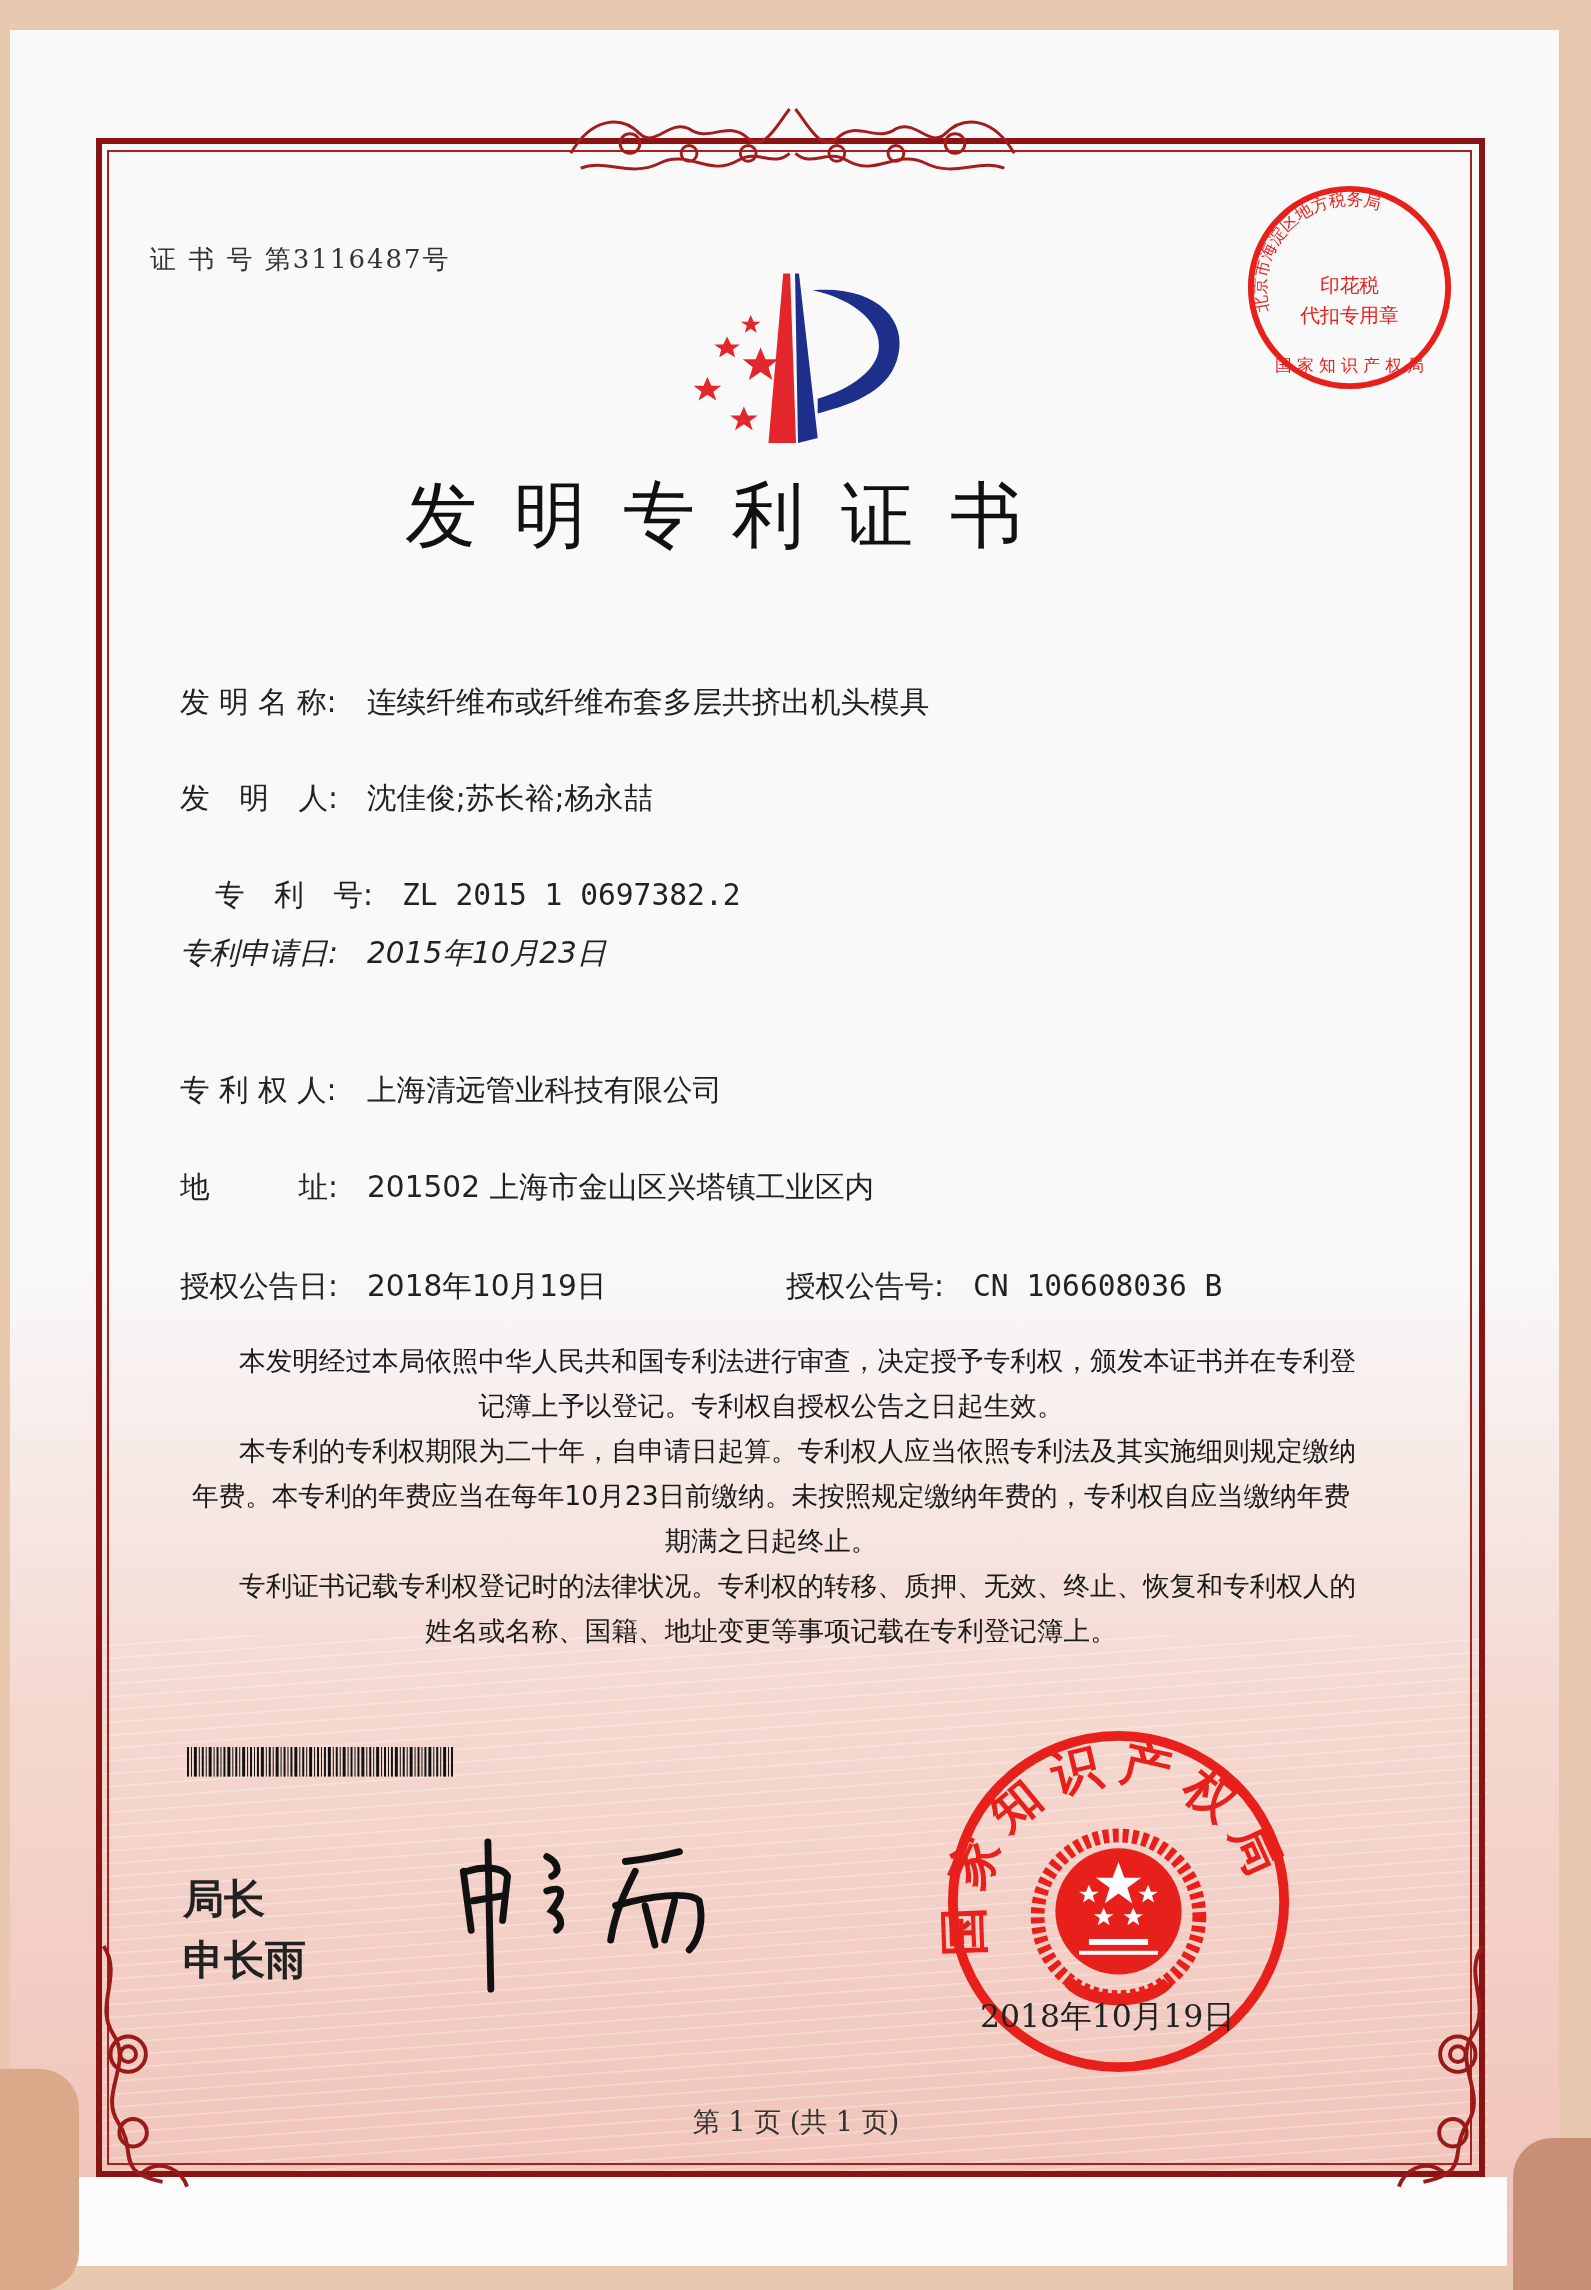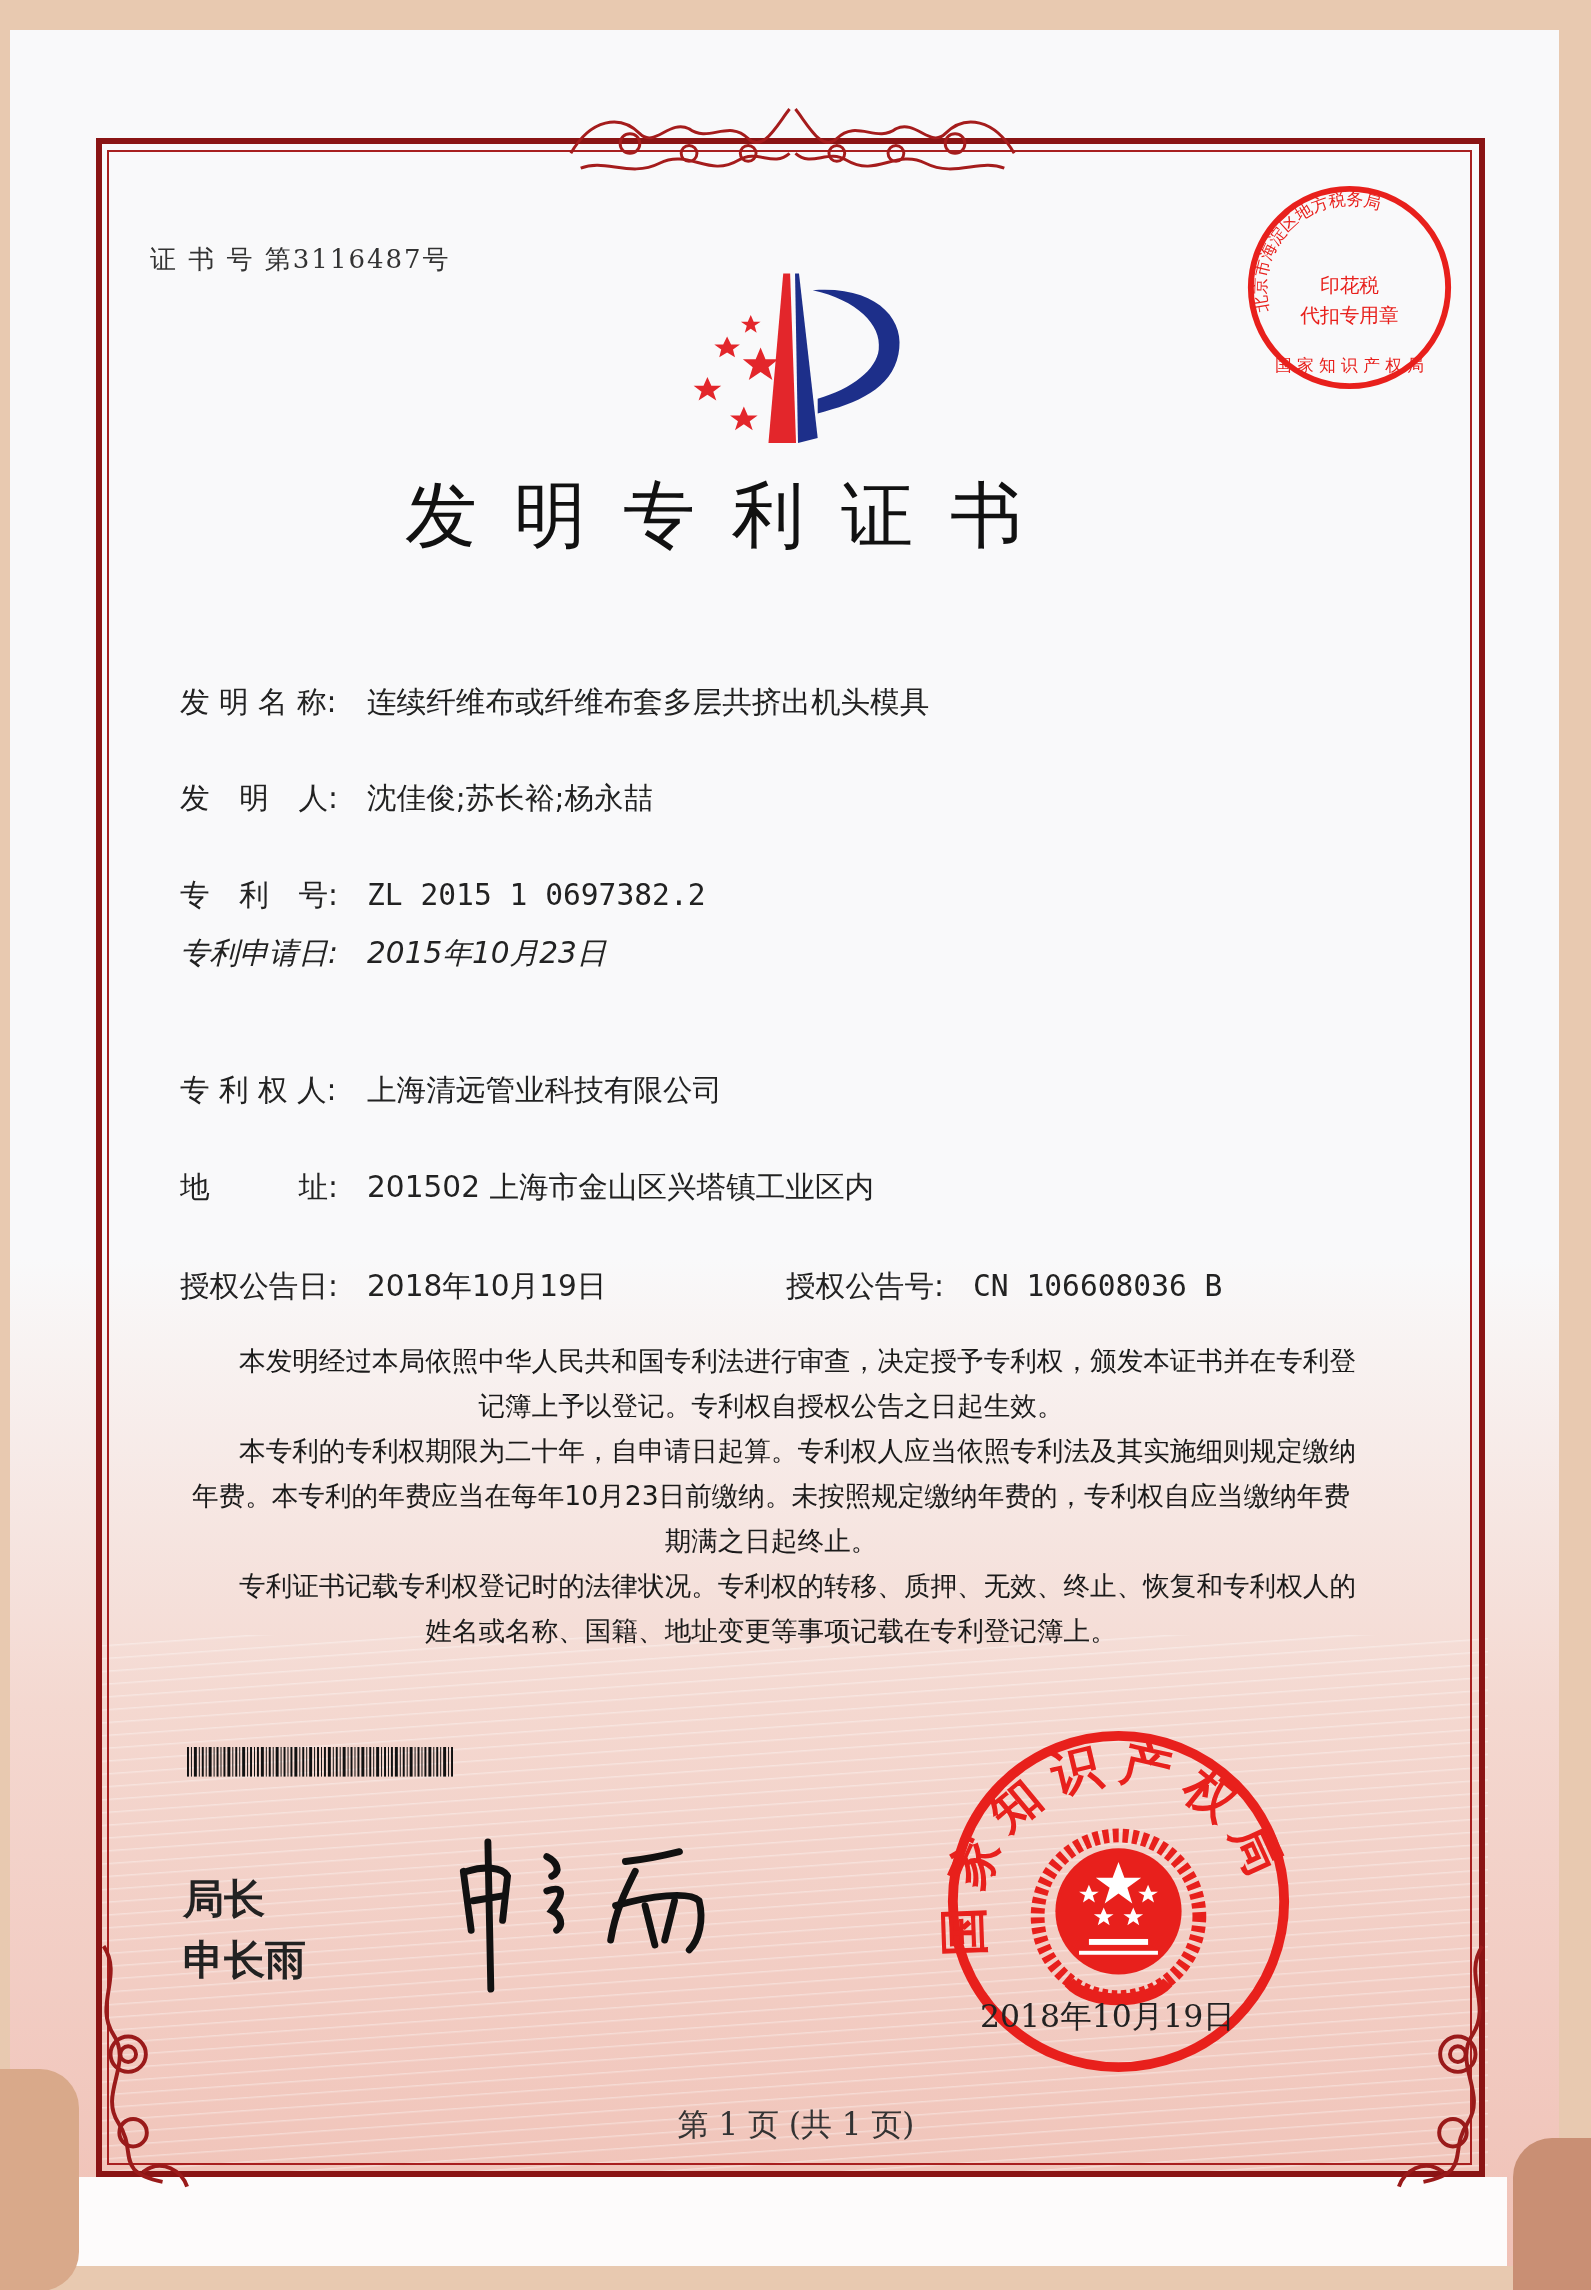--- a/index.html
+++ b/index.html
@@ -20,21 +20,21 @@
   .title { position:absolute; left:0; width:1464px; top:468px; text-align:center; font-size:72px; color:#111; letter-spacing:37px; font-family:"DejaVu Serif", serif; }
   .field { position:absolute; left:180px; font-size:29.6px; color:#222; white-space:nowrap; font-family:"DejaVu Sans", sans-serif; }
   .field .lbl { display:inline-block; width:187px; }
   .para { position:absolute; left:180px; width:1182px; font-size:26.6px; line-height:45px; color:#1a1a1a; font-family:"DejaVu Sans", sans-serif; }
   .para p { margin:0 0 0 0; text-indent:53px; }
   .barcode { position:absolute; left:187px; top:1747px; width:266px; height:29.6px; }
   .sig-title { position:absolute; left:183px; font-size:41px; color:#222; font-family:"DejaVu Sans", sans-serif; font-weight:bold; }
   .signature { position:absolute; left:453px; top:1832px; width:335px; height:167px; }
   .seal { position:absolute; left:941px; top:1724px; width:355px; height:355px; }
   .seal-date { position:absolute; left:980px; top:1996px; font-size:31.5px; color:#222; }
-  .page-num { position:absolute; left:0; width:1592px; top:2104px; text-align:center; font-size:31px; color:#333; }
+  .page-num { position:absolute; left:0; width:1592px; top:2104px; text-align:center; font-size:27px; color:#333; }
 </style>
 </head>
 <body>
 
 <div class="paper"></div>
 <div class="waves"></div>
 <div class="paper-bottom"></div>
 <div class="corner-bl"></div>
 <div class="corner-br"></div>
 
@@ -105,21 +105,21 @@
 </svg>
 
 <div class="title">发明专利证书</div>
 
 <div class="field" style="top:682px;">
   <span class="lbl">发 明 名 称:</span><span>连续纤维布或纤维布套多层共挤出机头模具</span>
 </div>
 <div class="field" style="top:778px;">
   <span class="lbl">发　明　人:</span><span>沈佳俊;苏长裕;杨永喆</span>
 </div>
-<div class="field" style="top:875px;">
+<div class="field" style="top:875px;margin-left:35px;">
   <span class="lbl">专　利　号:</span><span style="font-family:'DejaVu Sans Mono', monospace;">ZL 2015 1 0697382.2</span>
 </div>
 <div class="field" style="top:933px;font-style:italic;">
   <span class="lbl">专利申请日:</span><span>2015年10月23日</span>
 </div>
 <div class="field" style="top:1070px;">
   <span class="lbl">专 利 权 人:</span><span>上海清远管业科技有限公司</span>
 </div>
 <div class="field" style="top:1167px;">
   <span class="lbl">地　　　址:</span><span>201502 上海市金山区兴塔镇工业区内</span>

